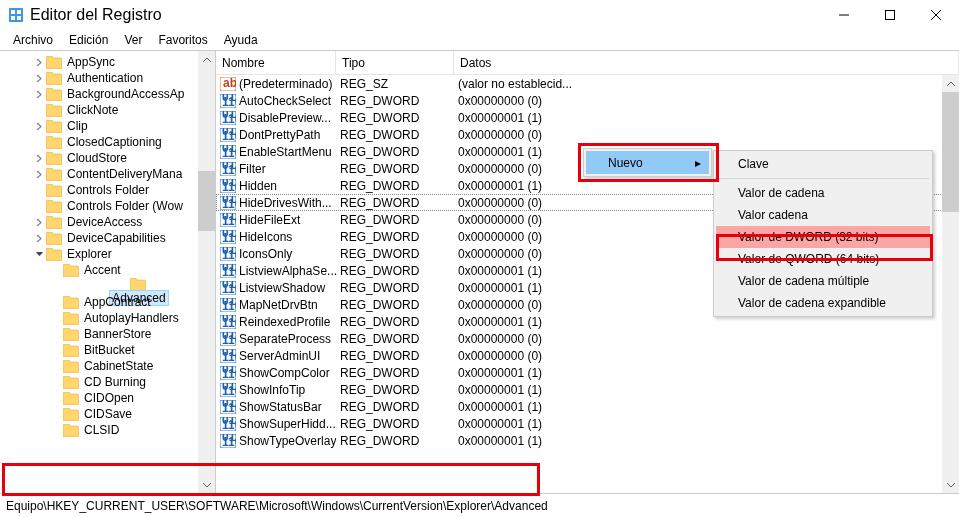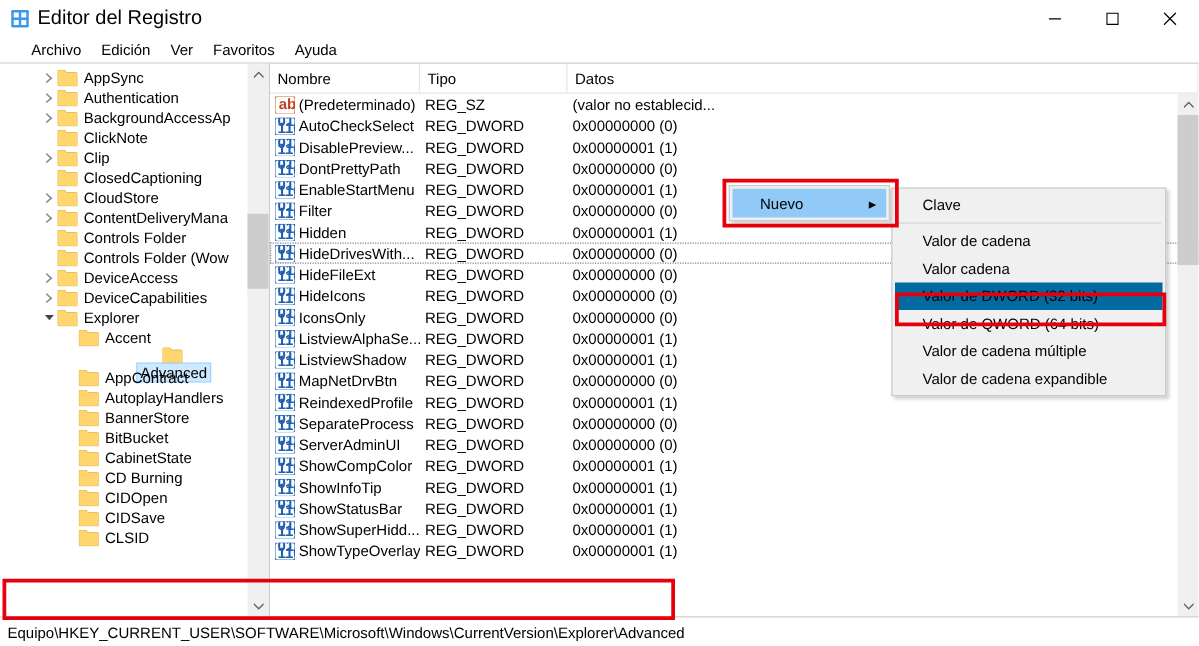--- a/index.html
+++ b/index.html
@@ -7,21 +7,21 @@
 
   
   .titlebar { height: 30px; display: flex; align-items: center; padding: 0 0 0 8px; border-bottom: 1px solid #fff; }
   .titlebar .app-icon { width: 16px; height: 16px; margin-right: 6px; }
   .titlebar .title { flex: 1; font-size: 16px; }
   .win-btns { display: flex; }
   .win-btn { width: 46px; height: 30px; display: flex; align-items: center; justify-content: center; }
   .win-btn svg { width: 10px; height: 10px; }
 
   
-  .menubar { height: 20px; display: flex; align-items: center; padding: 0 18px; gap: 2px; }
+  .menubar { height: 20px; display: flex; align-items: center; padding: 0 6px; gap: 2px; }
   .menubar-item { padding: 2px 7px; }
 
   
   .main { display: flex; height: 443px; border-top: 1px solid #ccc; }
   .tree { width: 216px; border-right: 1px solid #ccc; overflow: hidden; position: relative; background: #fff; padding-top: 3px; }
   .tree-scroll { position: absolute; right: 0; top: 0; bottom: 0; width: 17px; background: #f0f0f0; }
   .tree-scroll .thumb { position: absolute; left: 0; right: 0; top: 0; height: 90px; background: #cdcdcd; }
   .tree-scroll .arrow { position: absolute; left:0; right:0; height:17px; display:flex; align-items:center; justify-content:center; }
   .tree-scroll .arrow svg { width:8px; height:8px; }
   .tree-scroll .up { top:0; }
@@ -61,21 +61,21 @@
   .pathbar { height: 24px; border-top: 1px solid #ccc; display: flex; align-items: center; padding: 0 6px; }
 
   
   .ctx1 { position: absolute; left: 583px; top: 148px; width: 129px; background: #f0f0f0; border: 1px solid #ccccd0; box-shadow: 2px 2px 3px rgba(0,0,0,.2); padding: 2px; }
   .ctx1 .item { height: 23px; display: flex; align-items: center; padding: 0 22px; background: #91c9f7; position: relative; }
   .ctx1 .item .arrow-r { position: absolute; right: 8px; }
 
   .ctx2 { position: absolute; left: 713px; top: 150px; width: 220px; background: #f0f0f0; border: 1px solid #ccccd0; box-shadow: 2px 2px 3px rgba(0,0,0,.2); padding: 2px; }
   .ctx2 .item { height: 22px; display: flex; align-items: center; padding: 0 22px; }
   .ctx2 .sep { height: 1px; background: #d7d7d7; margin: 3px 1px; }
-  .ctx2 .item.hl { background: #0369a1; }
+  .ctx2 .item.hl { background: #fca5a5; }
 
   
   .hl-box { position: absolute; border: 3px solid #e7000b; background: transparent; pointer-events: none; }
   .hl-1 { left: 578px; top: 143px; width: 141px; height: 39px; }
   .hl-2 { left: 716px; top: 234px; width: 217px; height: 27px; }
   .hl-3 { left: 2px; top: 463px; width: 538px; height: 33px; }
 </style>
 </head>
 <body>
 

